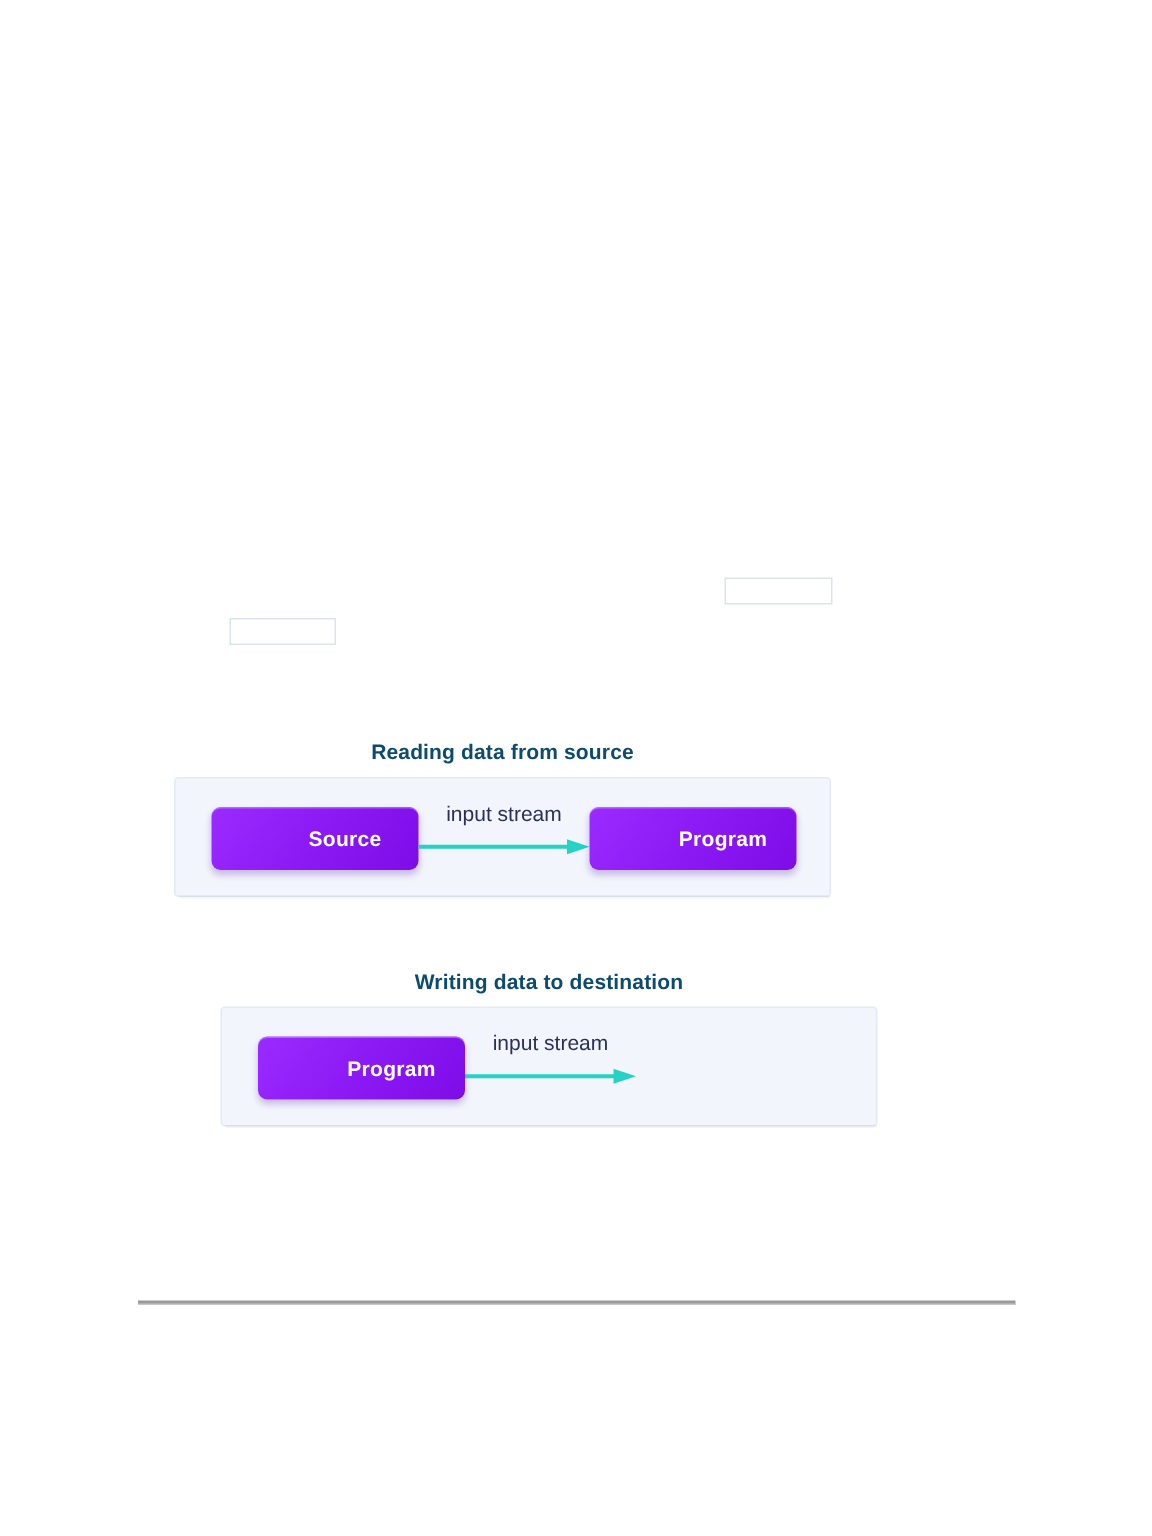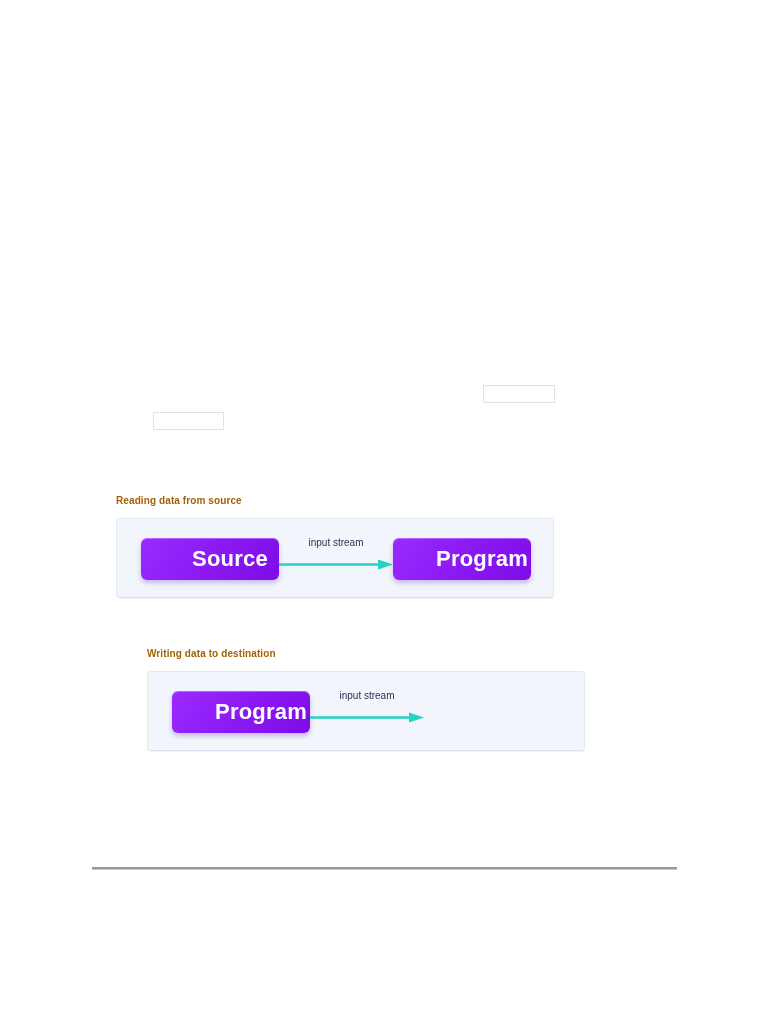--- a/index.html
+++ b/index.html
@@ -46,27 +46,28 @@
   
   .figure {
     position: absolute;
     left: 116px;
     width: 438px;
   }
   .figure.fig-reading { top: 494px; }
   .figure.fig-writing { top: 647px; padding-left: 31px; }
 
   .figure-heading {
-    font-size: 10px;
+    font-size: 14px;
     font-weight: bold;
-    color: #a16207;
+    color: #0c4a6e;
     letter-spacing: 0.1px;
     margin: 0 0 10px 0;
     line-height: 14px;
     white-space: nowrap;
+    text-align: center;
   }
 
   .figure-panel {
     position: relative;
     height: 80px;
     background: #f2f6fc;
     border: 1px solid #e3eaf4;
     border-radius: 3px;
     box-sizing: border-box;
   }
@@ -89,21 +90,21 @@
     border-radius: 6px;
     background: linear-gradient(125deg, #9a2bff 0%, #8d1bf5 45%, #7d0ce8 100%);
     box-shadow: 0 3px 5px rgba(90, 20, 170, 0.28),
                 0 1px 0 rgba(255,255,255,0.30) inset;
     display: flex;
     align-items: center;
     justify-content: center;
   }
   .node-label {
     color: #ffffff;
-    font-size: 22px;
+    font-size: 14px;
     font-weight: bold;
     letter-spacing: 0.2px;
     line-height: 1;
     white-space: nowrap;
     margin-left: 40px;
   }
 
   .node.node-left  { left: 24px;  width: 138px; }
   .node.node-right { left: 276px; width: 138px; }
 
@@ -114,21 +115,21 @@
     top: 19px;
     width: 114px;
     height: 42px;
   }
   .stream-label {
     position: absolute;
     left: 0;
     top: -2px;
     width: 114px;
     text-align: center;
-    font-size: 10px;
+    font-size: 14px;
     color: #2b3054;
     line-height: 13px;
     white-space: nowrap;
   }
   .stream-arrow {
     position: absolute;
     left: 0;
     top: 21px;
     width: 114px;
     height: 11px;

